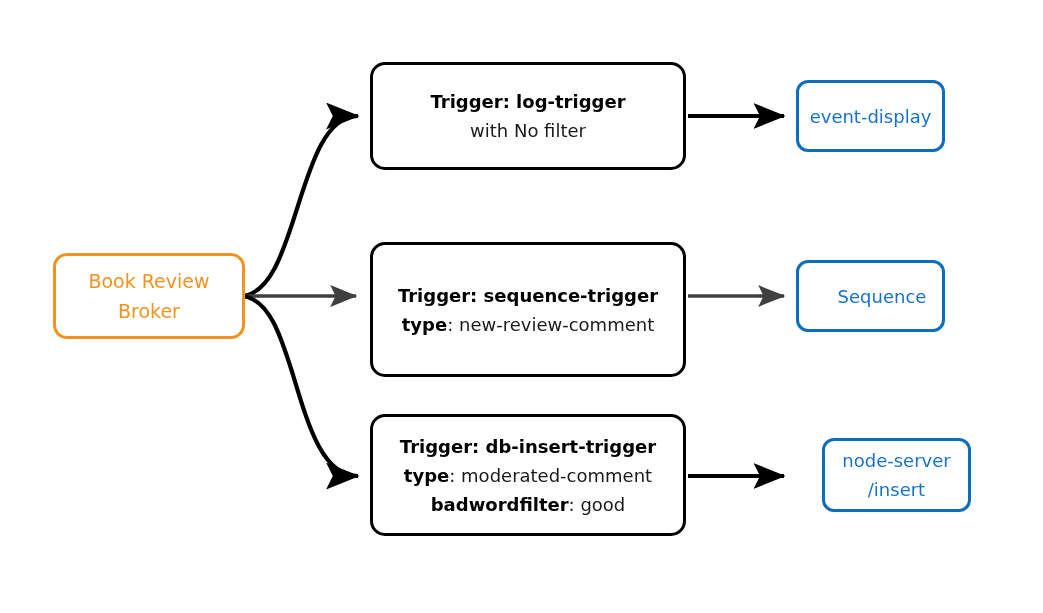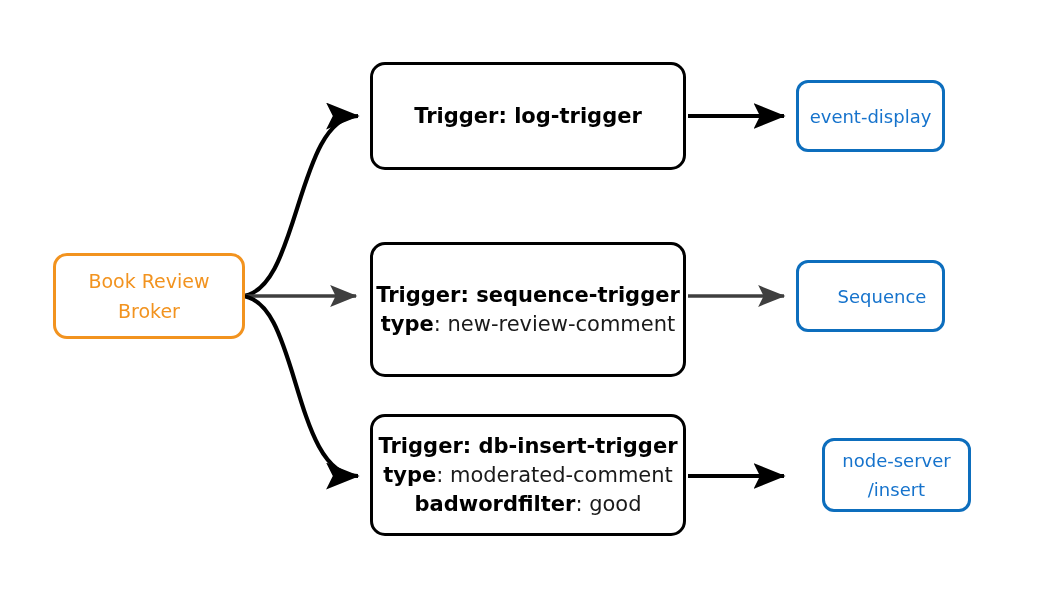--- a/index.html
+++ b/index.html
@@ -53,21 +53,21 @@
     margin-left: 7px;
   }
 
   
   .node-trigger {
     left: 370px;
     width: 316px;
     border: 3.5px solid #000000;
     border-radius: 15px;
     color: #1a1a1a;
-    font-size: 21px;
+    font-size: 18px;
     line-height: 29px;
     font-weight: 400;
   }
   .node-trigger-1 { top: 62px;  height: 108px; }
   .node-trigger-2 { top: 242px; height: 135px; }
   .node-trigger-3 { top: 414px; height: 122px; }
 
   .trigger-line { white-space: nowrap; }
   .trigger-line .k { font-weight: 700; color: #000000; }
 
@@ -117,20 +117,23 @@
 
   <div class="node node-broker">
     <div class="broker-line">Book Review</div>
     <div class="broker-line">Broker</div>
   </div>
 
   <div class="node node-trigger node-trigger-1">
     <div class="trigger-line">
       <span class="k">Trigger: log-trigger</span>
     </div>
+    <div class="trigger-line">
+      <span>with</span><span> No filter</span>
+    </div>
   </div>
 
   <div class="node node-trigger node-trigger-2">
     <div class="trigger-line">
       <span class="k">Trigger: sequence-trigger</span>
     </div>
     <div class="trigger-line">
       <span class="k">type</span><span>: new-review-comment</span>
     </div>
   </div>

